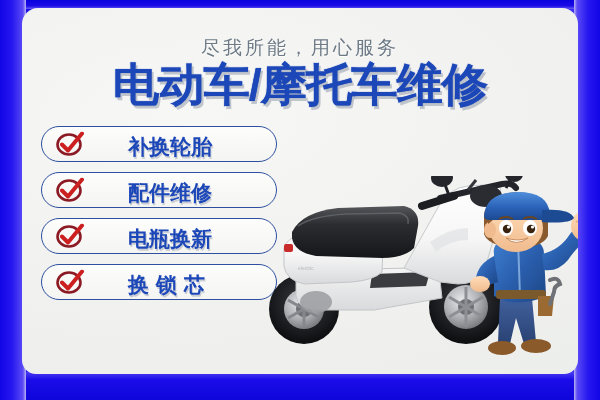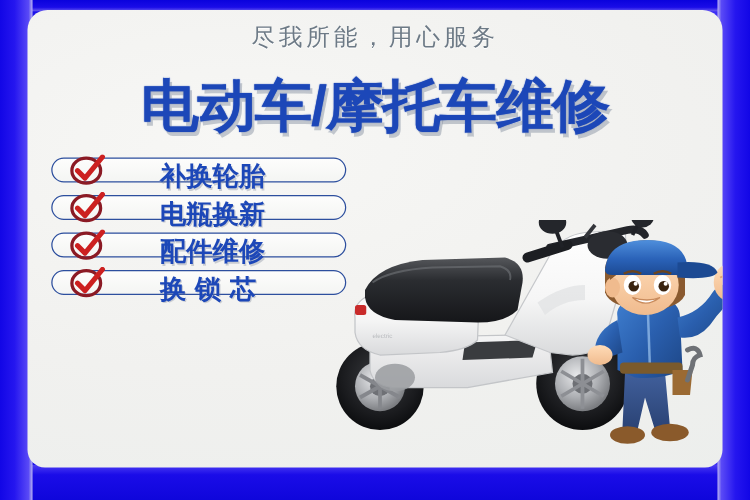--- a/index.html
+++ b/index.html
@@ -36,21 +36,21 @@
   #card{
     position:absolute;left:22px;top:8px;right:22px;bottom:26px;
     background:
       radial-gradient(120% 90% at 30% 30%,#f7f7f5 0%,#f1f1ef 55%,#eceeec 100%);
     border-radius:16px 16px 14px 14px;
     overflow:hidden;
   }
 
   
   .subtitle{
-    position:absolute;left:0;right:0;top:9px;
+    position:absolute;left:0;right:0;top:27px;
     text-align:center;
     font-size:19px;font-weight:500;
     letter-spacing:3px;
     color:#6d7a86;
     text-shadow:0 1px 0 #ffffff;
     white-space:nowrap;
   }
   .title{
     position:absolute;left:0;right:0;top:47px;
     text-align:center;
@@ -61,25 +61,25 @@
     text-shadow:2px 3px 0 rgba(120,130,150,.42), 0 0 1px #1c47b8;
     transform:scaleX(1.03);
   }
 
   
   #pills{
     position:absolute;left:19px;top:118px;width:236px;
   }
   .pill{
     position:relative;
-    height:20px;margin-bottom:10px;
+    height:36px;margin-bottom:10px;
     border:1.6px solid #2d4f9e;
     border-radius:19px;
     background:linear-gradient(180deg,#fdfdfc 0%,#f4f5f3 100%);
-    display:flex;align-items:flex-start;
+    display:flex;align-items:flex-end;
     box-sizing:border-box;
   }
   .pill .chk{
     position:absolute;left:13px;top:50%;
     transform:translateY(-50%);
     width:30px;height:25px;
     flex:0 0 auto;
   }
   .pill .lbl{
     width:100%;
@@ -126,28 +126,28 @@
             <ellipse cx="14" cy="13" rx="11.5" ry="10" fill="none" stroke="#8b1a24" stroke-width="2.6"></ellipse>
             <path d="M7 13 L13 19 L27 2" fill="none" stroke="#cc2020" stroke-width="4" stroke-linecap="round" stroke-linejoin="round"></path>
           </svg>
           <span class="lbl">补换轮胎</span>
         </div>
         <div class="pill">
           <svg class="chk" viewBox="0 0 30 25">
             <ellipse cx="14" cy="13" rx="11.5" ry="10" fill="none" stroke="#8b1a24" stroke-width="2.6"></ellipse>
             <path d="M7 13 L13 19 L27 2" fill="none" stroke="#cc2020" stroke-width="4" stroke-linecap="round" stroke-linejoin="round"></path>
           </svg>
-          <span class="lbl">电瓶换新</span>
+          <span class="lbl">配件维修</span>
         </div>
         <div class="pill">
           <svg class="chk" viewBox="0 0 30 25">
             <ellipse cx="14" cy="13" rx="11.5" ry="10" fill="none" stroke="#8b1a24" stroke-width="2.6"></ellipse>
             <path d="M7 13 L13 19 L27 2" fill="none" stroke="#cc2020" stroke-width="4" stroke-linecap="round" stroke-linejoin="round"></path>
           </svg>
-          <span class="lbl">配件维修</span>
+          <span class="lbl">电瓶换新</span>
         </div>
         <div class="pill wide">
           <svg class="chk" viewBox="0 0 30 25">
             <ellipse cx="14" cy="13" rx="11.5" ry="10" fill="none" stroke="#8b1a24" stroke-width="2.6"></ellipse>
             <path d="M7 13 L13 19 L27 2" fill="none" stroke="#cc2020" stroke-width="4" stroke-linecap="round" stroke-linejoin="round"></path>
           </svg>
           <span class="lbl">换锁芯</span>
         </div>
       </div>
 

